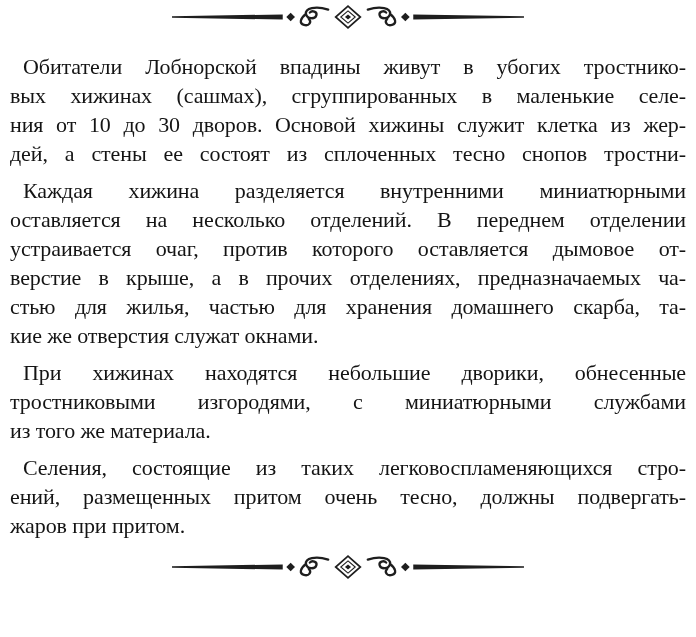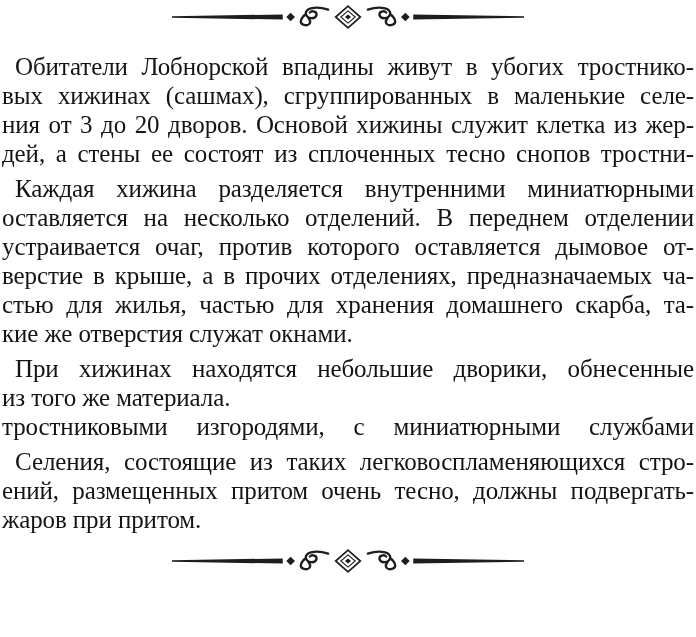--- a/index.html
+++ b/index.html
@@ -21,22 +21,22 @@
     text-align: center;
     line-height: 0;
   }
   .ornament.top { padding-top: 4px; }
   .ornament.bottom { margin-top: 14px; }
   .text-block {
     margin-top: 22px;
     padding: 0 2px;
   }
   .para {
-    margin: 0;
-    font-size: 25px;
+    margin: 8px;
+    font-size: 22px;
     line-height: 29px;
     letter-spacing: -0.1px;
     font-family: Liberation Serif, serif;
   }
   .para + .para { margin-top: 6px; }
   .line {
     display: block;
     text-align: justify;
     text-align-last: justify;
   }
@@ -70,37 +70,37 @@
         <path d="M137.5,10 C131.5,14.5 130.5,19.6 135.5,21 C140.5,22.4 143.8,18.2 140.2,14.6"></path>
       </g>
     </svg>
   </div>
 
   <main class="text-block">
 
     <p class="para">
       <span class="line first">Обитатели Лобнорской впадины живут в убогих тростнико-</span>
       <span class="line">вых хижинах (сашмах), сгруппированных в маленькие селе-</span>
-      <span class="line">ния от 3 до 20 дворов. Основой хижины служит клетка из жер-</span>
+      <span class="line">ния от 10 до 30 дворов. Основой хижины служит клетка из жер-</span>
       <span class="line">дей, а стены ее состоят из сплоченных тесно снопов тростни-</span>
     </p>
 
     <p class="para">
       <span class="line first">Каждая хижина разделяется внутренними миниатюрными</span>
       <span class="line">оставляется на несколько отделений. В переднем отделении</span>
       <span class="line">устраивается очаг, против которого оставляется дымовое от-</span>
       <span class="line">верстие в крыше, а в прочих отделениях, предназначаемых ча-</span>
       <span class="line">стью для жилья, частью для хранения домашнего скарба, та-</span>
       <span class="line last">кие же отверстия служат окнами.</span>
     </p>
 
     <p class="para">
       <span class="line first">При хижинах находятся небольшие дворики, обнесенные</span>
+      <span class="line">тростниковыми изгородями, с миниатюрными службами</span>
       <span class="line last">из того же материала.</span>
-      <span class="line">тростниковыми изгородями, с миниатюрными службами</span>
     </p>
 
     <p class="para">
       <span class="line first">Селения, состоящие из таких легковоспламеняющихся стро-</span>
       <span class="line">ений, размещенных притом очень тесно, должны подвергать-</span>
       <span class="line last">жаров при притом.</span>
     </p>
 
   </main>
 

